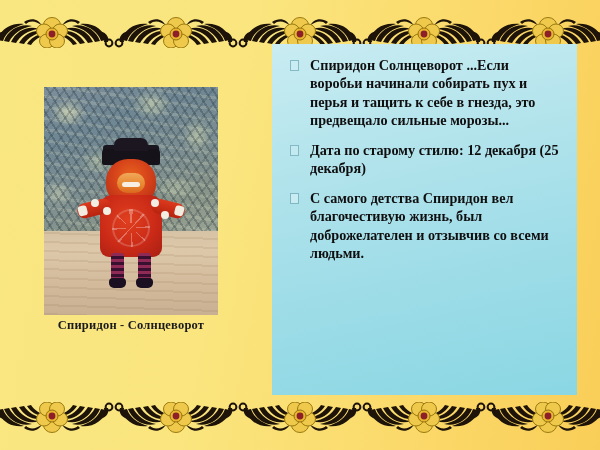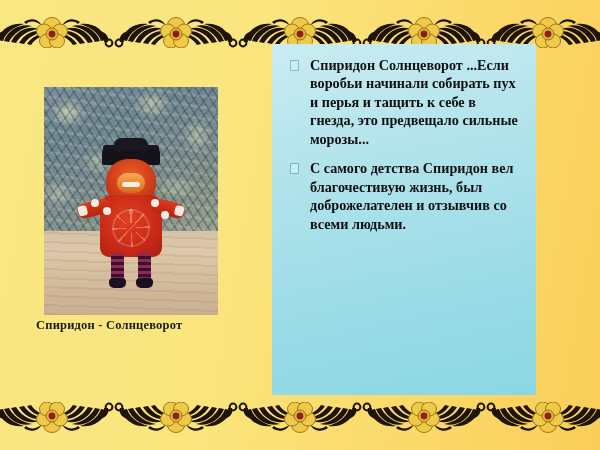--- a/index.html
+++ b/index.html
@@ -158,37 +158,37 @@
   }
   .d-leg.l { left: 28px; }
   .d-leg.r { right: 28px; }
   .d-leg::after {
     content: ""; position: absolute; bottom: -5px; left: -2px;
     width: 17px; height: 10px; background: #1b0f22; border-radius: 4px 4px 5px 5px;
   }
 
   .photo-caption {
     position: absolute;
-    left: 36px;
+    left: 20px;
     top: 318px;
     width: 222px;
-    text-align: left;
+    text-align: center;
     font-size: 12.5px;
     font-weight: bold;
     color: #1a1a1a;
     letter-spacing: .2px;
     font-family: "Liberation Serif", serif;
   }
 
   
   .text-panel {
     position: absolute;
     left: 272px;
     top: 44px;
-    width: 264px;
+    width: 305px;
     height: 351px;
     background: linear-gradient(168deg, #c9ecf2 0%, #b4e4ec 30%, #9fdde8 62%, #8ad7e3 100%);
     box-sizing: border-box;
     padding: 12px 14px 8px 12px;
   }
   .bullet-list { list-style: none; margin: 0; padding: 0; }
   .bullet-item {
     position: relative;
     padding-left: 26px;
     margin-bottom: 11px;
@@ -415,20 +415,21 @@
   <div class="photo-caption">Спиридон - Солнцеворот</div>
 
   <div class="text-panel">
     <ul class="bullet-list">
       <li class="bullet-item">
         <span class="bullet-mark"></span>
         <span>Спиридон Солнцеворот ...Если воробьи начинали собирать пух и перья и тащить к себе в гнезда, это предвещало сильные морозы...</span>
       </li>
       <li class="bullet-item">
         <span class="bullet-mark"></span>
+        <span>Дата по старому стилю: 12 декабря (25 декабря)</span>
       </li>
       <li class="bullet-item">
         <span class="bullet-mark"></span>
       </li>
       <li class="bullet-item">
         <span class="bullet-mark"></span>
         <span>С самого детства Спиридон вел благочестивую жизнь, был доброжелателен и отзывчив со всеми людьми.</span>
       </li>
     </ul>
   </div>

